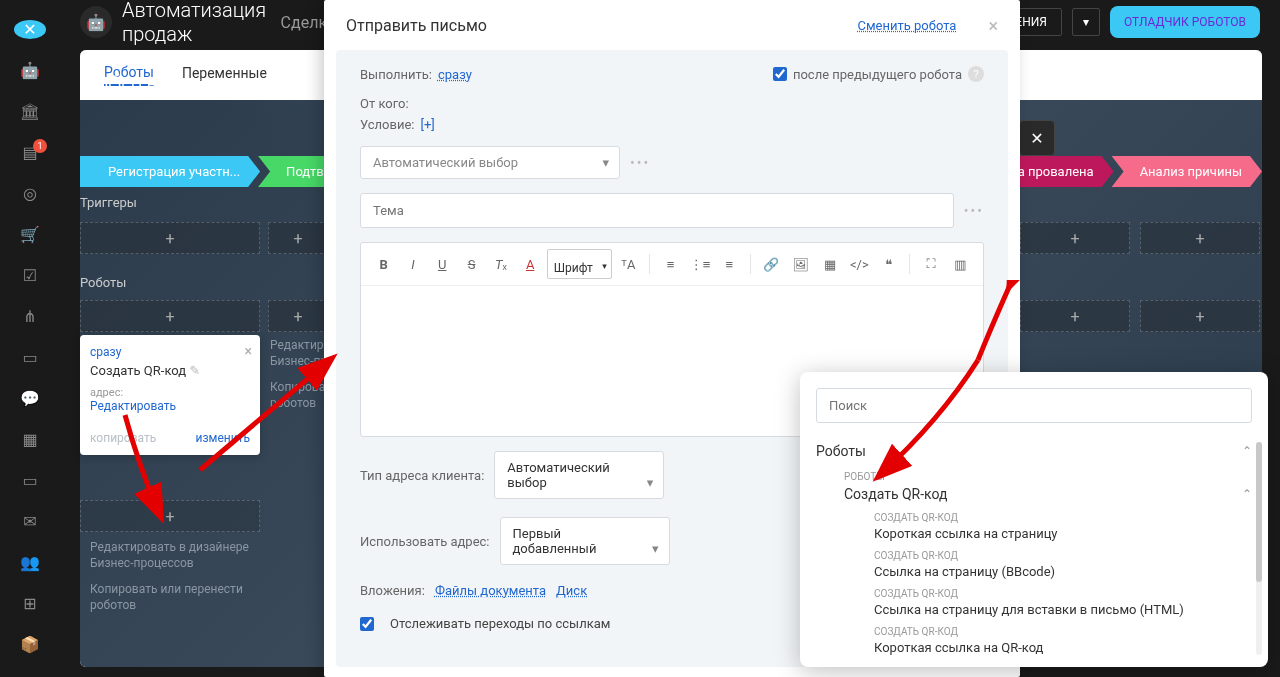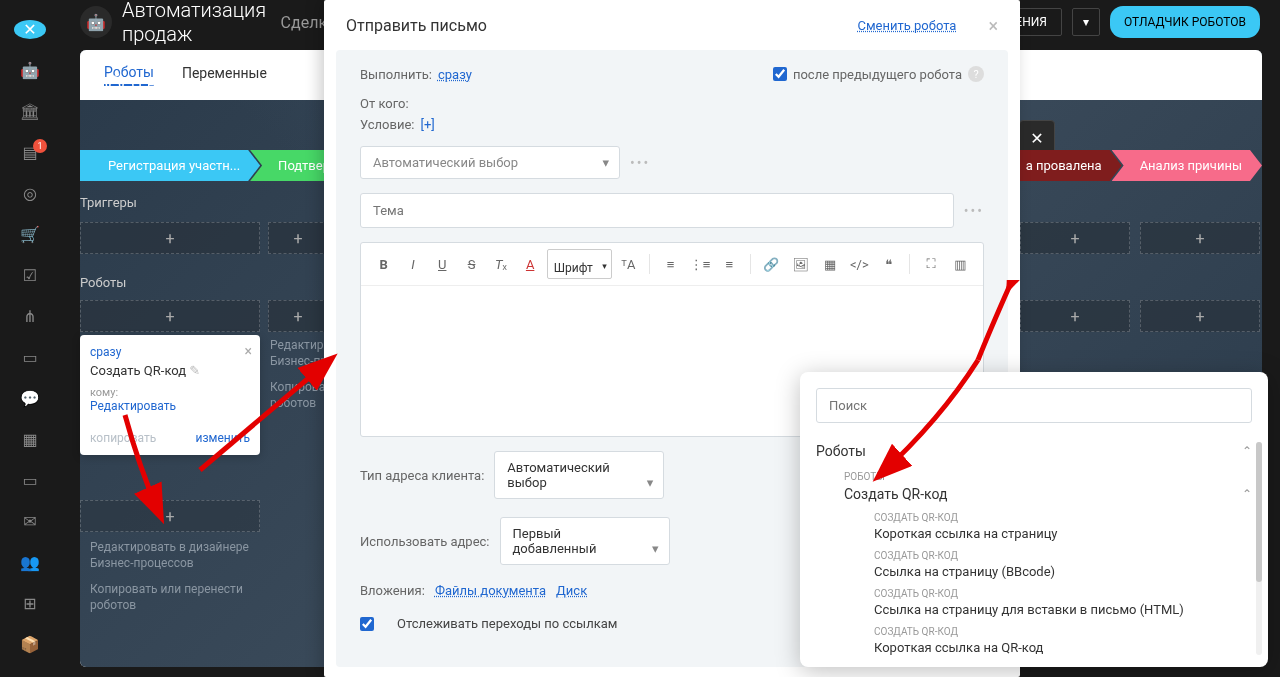--- a/index.html
+++ b/index.html
@@ -9,39 +9,39 @@
 .rail-ico{width:22px;height:22px;color:#888;display:flex;align-items:center;justify-content:center;font-size:16px;cursor:pointer;position:relative}
 .rail-badge{position:absolute;top:-4px;right:-6px;background:#f0513c;color:#fff;font-size:9px;border-radius:50%;width:14px;height:14px;display:flex;align-items:center;justify-content:center}
 .rail-c{color:#888;font-size:13px}
 
 .top-bar{position:absolute;left:60px;top:0;right:0;height:44px;display:flex;align-items:center;padding:0 20px;color:#fff;gap:10px}
 .top-robot{width:32px;height:32px;border-radius:50%;background:#2a2a2a;display:flex;align-items:center;justify-content:center;font-size:16px}
 .top-title{font-size:20px;font-weight:300;flex:1}
 .top-tab{font-size:16px;color:#999}
 .ext-btn{border:1px solid #444;padding:6px 14px;color:#fff;font-size:12px;border-radius:2px;cursor:pointer}
 .ext-dd{border:1px solid #444;padding:6px 10px;color:#fff;font-size:12px;border-radius:2px;cursor:pointer}
-.debug-btn{background:#3bc8f5;color:#000000;padding:9px 14px;font-size:12px;border-radius:13px;cursor:pointer}
+.debug-btn{background:#3bc8f5;color:#6d28d9;padding:9px 14px;font-size:12px;border-radius:8px;cursor:pointer}
 
 .main-area{position:absolute;left:80px;top:50px;right:18px;bottom:10px;background:#fff;border-radius:6px;overflow:hidden}
 .dark-overlay{position:absolute;inset:0;background:linear-gradient(135deg,#2a3a4a 0%,#3a4a5a 50%,#2a3a4a 100%)}
 .dark-overlay::before{content:"";position:absolute;inset:0;background:linear-gradient(45deg,transparent 40%,rgba(60,80,100,.3) 50%,transparent 60%)}
 
 .sub-tabs{position:absolute;top:0;left:0;right:0;height:50px;background:#fff;display:flex;align-items:center;padding:0 24px;gap:28px;z-index:2}
 .sub-tab{font-size:14px;color:#333;padding-bottom:4px;cursor:pointer}
 .sub-tab.active{color:#2067d0;border-bottom:2px solid #2067d0}
 
 .section-title{position:absolute;top:70px;left:0;font-size:24px;color:#fff;font-weight:300;z-index:2}
 .x-btn{position:absolute;top:120px;right:0;width:36px;height:36px;background:#2a2a2a;border:1px solid #444;color:#fff;display:flex;align-items:center;justify-content:center;border-radius:4px;cursor:pointer;z-index:2}
 
-.stages{position:absolute;top:150px;left:0;right:0;display:flex;gap:0;z-index:2}
+.stages{position:absolute;top:156px;left:0;right:0;display:flex;gap:8px;z-index:2}
 .stage{padding:8px 20px 8px 28px;color:#fff;font-size:13px;position:relative;clip-path:polygon(0 0,calc(100% - 12px) 0,100% 50%,calc(100% - 12px) 100%,0 100%,12px 50%);margin-left:-10px;white-space:nowrap}
 .stage:first-child{clip-path:polygon(0 0,calc(100% - 12px) 0,100% 50%,calc(100% - 12px) 100%,0 100%);margin-left:0}
 .stage.blue{background:#3bc8f5}
 .stage.green{background:#47d867}
-.stage.red{background:#7f1d1d}
+.stage.red{background:#be185d}
 .stage.pink{background:#f76b8a}
 
 .row-label{position:absolute;left:0;font-size:13px;color:#ccc;z-index:2}
 .row-triggers{top:195px}
 .row-robots{top:275px}
 
 .plus-box{position:absolute;width:180px;height:32px;background:rgba(40,50,60,.7);border:1px dashed rgba(255,255,255,.2);display:flex;align-items:center;justify-content:center;color:#aaa;font-size:16px;cursor:pointer;z-index:2}
 
 .robot-card{position:absolute;left:0;top:335px;width:180px;background:#fff;border-radius:4px;padding:10px;z-index:3;box-shadow:0 2px 8px rgba(0,0,0,.2)}
 .card-close{position:absolute;top:8px;right:8px;color:#aaa;font-size:14px;cursor:pointer}
@@ -77,21 +77,21 @@
 .editor{background:#fff;border:1px solid #d5dbe0;border-radius:3px;margin-bottom:14px}
 .ed-toolbar{display:flex;align-items:center;padding:6px 10px;gap:4px;border-bottom:1px solid #eee}
 .ed-btn{width:26px;height:26px;display:flex;align-items:center;justify-content:center;color:#666;font-size:13px;cursor:pointer;border-radius:2px}
 .ed-font{border:1px solid #ccc;padding:11px 18px 3px 6px;font-size:12px;color:#333;border-radius:2px;position:relative}
 .ed-font::after{content:"▾";position:absolute;right:4px;font-size:9px}
 .ed-sep{width:1px;height:20px;background:#e5e5e5;margin:0 4px}
 .ed-body{height:150px;padding:10px;position:relative}
 .ed-dots{position:absolute;right:-20px;bottom:6px;color:#bbb;letter-spacing:2px;cursor:pointer}
 
 .form-row{display:flex;align-items:center;gap:10px;margin-bottom:18px;font-size:13px;color:#666}
-.track-row{display:flex;align-items:flex-end;gap:23px;font-size:13px;color:#444}
+.track-row{display:flex;align-items:flex-end;gap:16px;font-size:13px;color:#444}
 
 
 .side-panel{position:absolute;right:12px;top:372px;width:468px;height:295px;background:#fff;border-radius:8px;box-shadow:0 4px 24px rgba(0,0,0,.25);z-index:20;padding:16px;overflow:hidden}
 .sp-search{width:100%;border:1px solid #d5dbe0;border-radius:3px;padding:9px 12px;font-size:13px;margin-bottom:16px}
 .sp-group{font-size:14px;color:#333;display:flex;align-items:center;justify-content:space-between;padding:4px 0;cursor:pointer}
 .sp-chev{color:#999;font-size:12px}
 .sp-sub-label{font-size:10px;color:#999;text-transform:uppercase;margin-top:8px;padding-left:28px}
 .sp-sub{font-size:14px;color:#333;padding:4px 0 4px 28px;display:flex;justify-content:space-between;align-items:center}
 .sp-item-label{font-size:10px;color:#999;text-transform:uppercase;padding-left:58px;margin-top:6px}
 .sp-item{font-size:13px;color:#333;padding:3px 0 3px 58px;cursor:pointer}
@@ -166,21 +166,21 @@
 <div class="plus-box" style="left:268px;top:300px;width:60px">+</div>
 <div class="plus-box" style="left:1020px;top:300px;width:110px">+</div>
 <div class="plus-box" style="left:1140px;top:300px;width:120px">+</div>
 
 <div class="plus-box" style="left:80px;top:500px;background:rgba(40,50,60,.5)">+</div>
 
 <div class="robot-card" style="left:80px">
   <div class="card-close">×</div>
   <div class="card-when">сразу</div>
   <div class="card-title"><span>Создать QR-код</span> <span style="color:#bbb">✎</span></div>
-  <div class="card-label">кому:</div>
+  <div class="card-label">адрес:</div>
   <div class="card-val">Редактировать</div>
   <div class="card-foot">
     <span class="card-copy">копировать</span>
     <span class="card-edit">изменить</span>
   </div>
 </div>
 
 <div class="bg-text" style="left:270px;top:338px">Редактиро</div>
 <div class="bg-text" style="left:270px;top:354px">Бизнес-пр</div>
 <div class="bg-text" style="left:270px;top:380px">Копироват</div>

